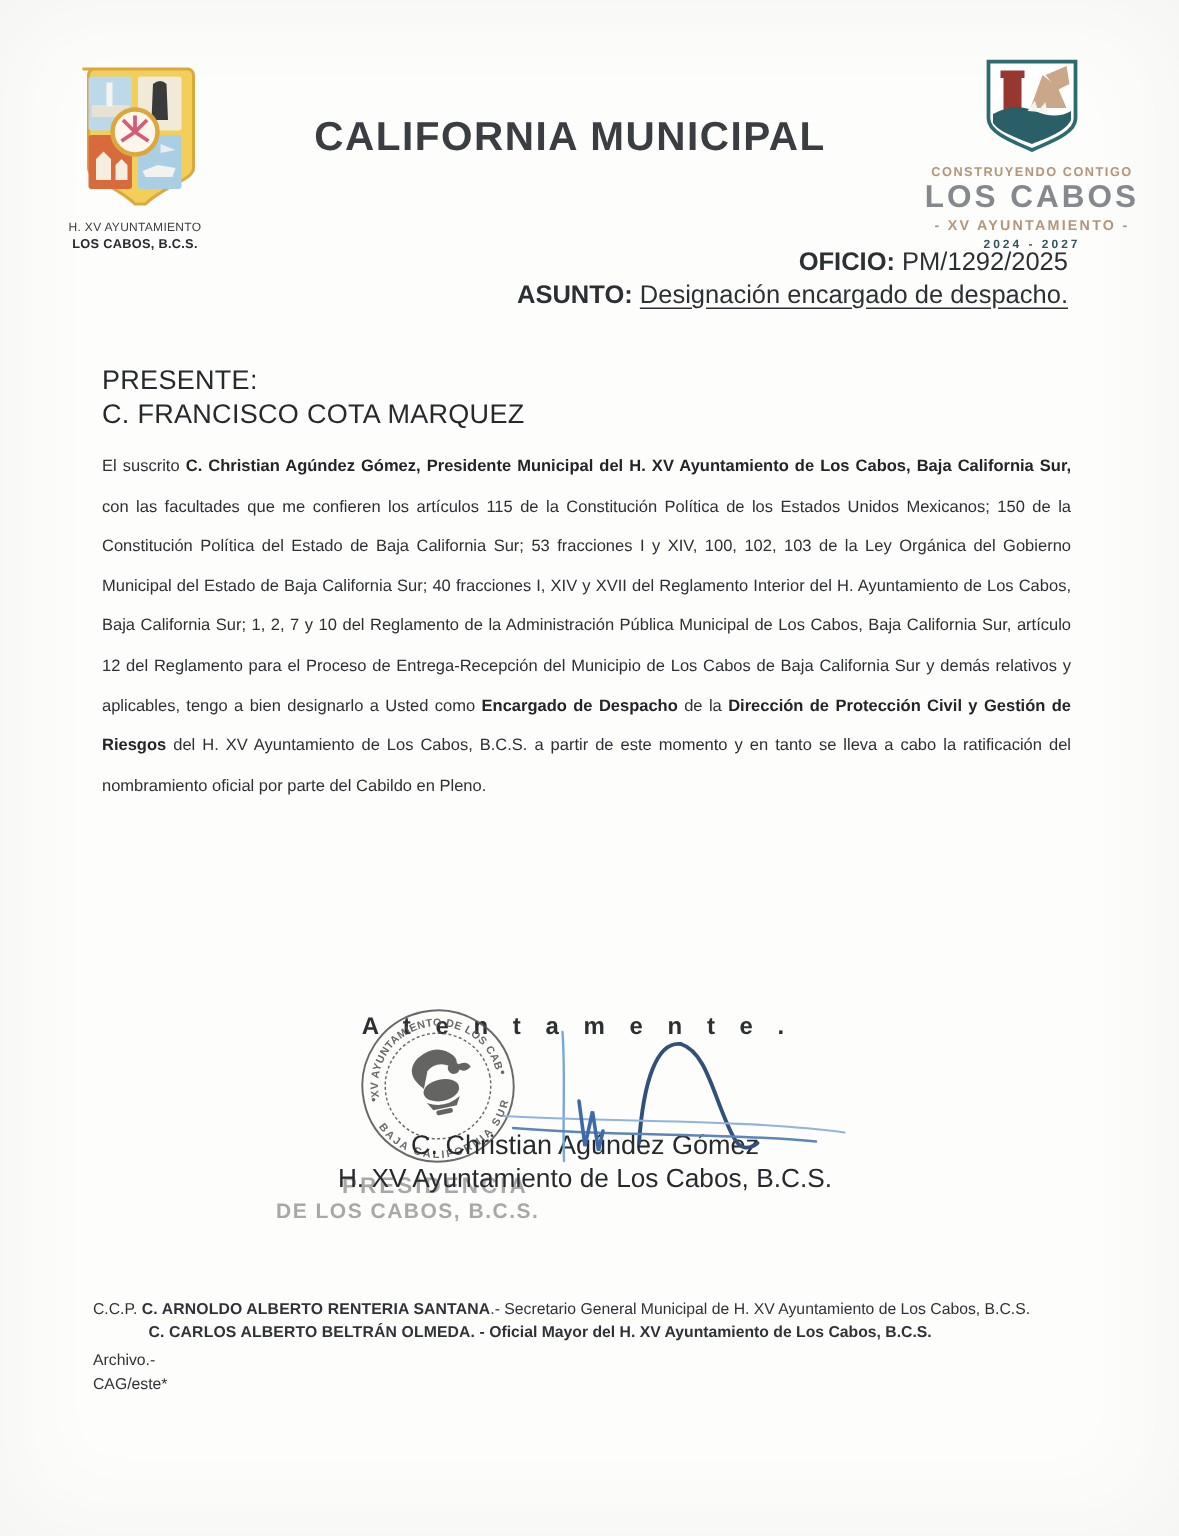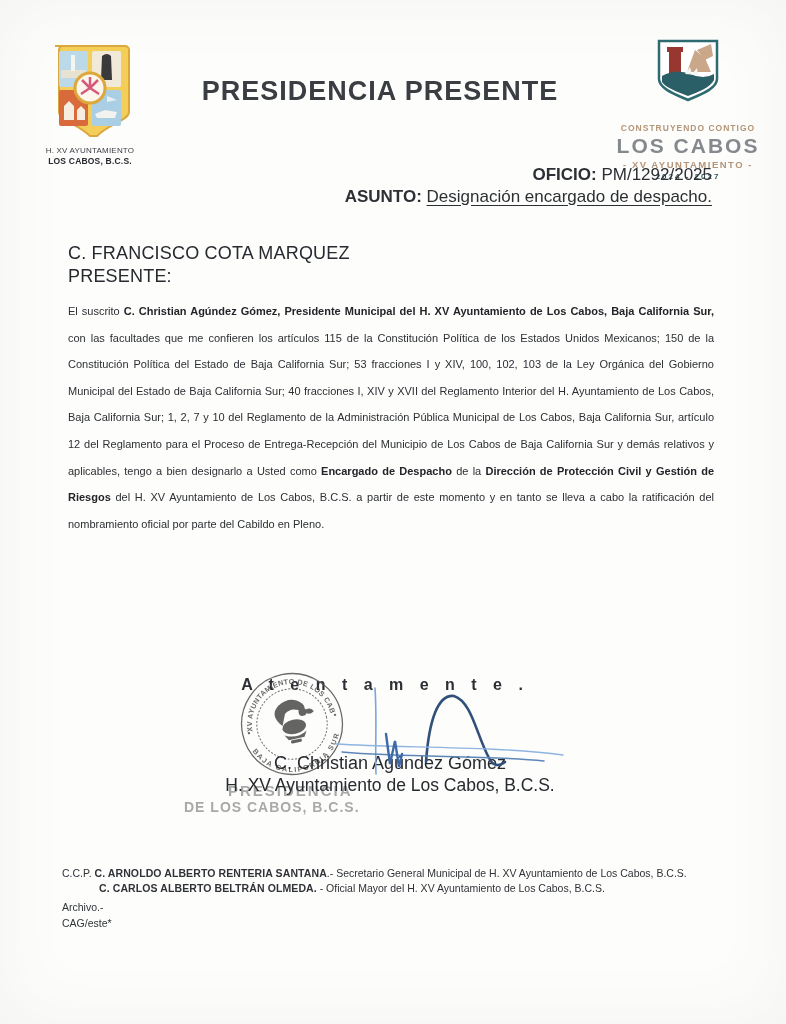--- a/index.html
+++ b/index.html
@@ -17,21 +17,21 @@
   
   .crest-wrap{position:absolute;left:40px;top:42px;width:100px;text-align:center;}
   .crest-caption{margin-top:4px;font-size:8px;line-height:1.25;color:#3a3d42;letter-spacing:.2px;}
   .crest-caption .l2{font-weight:bold;font-size:8.5px;color:#26292e;}
   .doc-title{
     position:absolute;left:185px;top:76px;width:390px;
     text-align:center;font-size:27px;font-weight:bold;
     letter-spacing:1px;color:#3a3d42;
   }
   .brand-wrap{position:absolute;left:608px;top:38px;width:160px;text-align:center;}
-  .brand-tagline{margin-top:17px;font-size:8.5px;font-weight:bold;letter-spacing:1px;color:#b39579;text-align:center;}
+  .brand-tagline{margin-top:2px;font-size:8.5px;font-weight:bold;letter-spacing:1px;color:#b39579;text-align:center;}
   .brand-name{font-size:21px;font-weight:bold;letter-spacing:2px;color:#85898e;margin-top:1px;}
   .brand-sub{font-size:9.5px;font-weight:bold;letter-spacing:1.5px;color:#b39579;margin-top:1px;}
   .brand-period{font-size:8px;font-weight:bold;letter-spacing:2px;color:#30555e;margin-top:2px;}
 
   
   .meta{position:absolute;right:74px;top:164px;text-align:right;font-size:17px;line-height:21.5px;color:#2c2f33;}
   .meta .label{font-weight:600;}
   .asunto-value{text-decoration:underline;text-underline-offset:3px;}
 
   
@@ -57,21 +57,21 @@
   .sig-block{
     position:absolute;left:170px;top:752px;width:440px;z-index:2;
     text-align:center;color:#26292e;
   }
   .sig-name{font-size:18px;line-height:22px;}
   .sig-title{font-size:17.5px;line-height:22px;}
 
   
   .footer{position:absolute;left:62px;top:866px;width:680px;font-size:10.5px;line-height:15px;color:#2f3237;}
   .ccp-line b{letter-spacing:.1px;}
-  .ccp-line.indent{padding-left:37px;}
+  .ccp-line.indent{padding-left:37px;font-weight:bold;}
   .archive{margin-top:4px;}
   .initials{margin-top:1px;}
 </style>
 </head>
 <body>
 
 <div class="page">
 
   <div class="crest-wrap">
     <svg width="86" height="96" viewBox="0 0 86 96">
@@ -90,21 +90,21 @@
       <g stroke="#d65a7a" stroke-width="2.5" fill="none">
         <path d="M43 46 l-8 -8 M43 46 l0 -11 M43 46 l8 -8 M43 46 l-9 6 M43 46 l9 6"></path>
       </g>
     </svg>
     <div class="crest-caption">
       <div class="l1">H. XV AYUNTAMIENTO</div>
       <div class="l2">LOS CABOS, B.C.S.</div>
     </div>
   </div>
 
-  <div class="doc-title">PRESIDENCIA PRESENTE</div>
+  <div class="doc-title">CALIFORNIA MUNICIPAL</div>
 
   <div class="brand-wrap">
     <svg width="86" height="64" viewBox="0 0 86 64">
       <path d="M14 3 h58 v38 c0 10 -18 16 -29 21 c-11 -5 -29 -11 -29 -21 z" fill="#ffffff" stroke="#2e6b70" stroke-width="2.5"></path>
       <rect x="24" y="12" width="12" height="24" fill="#97372f"></rect>
       <rect x="22" y="9" width="16" height="5" fill="#97372f"></rect>
       <path d="M42 34 l8 -22 10 8 6 14 z" fill="#c9a788"></path>
       <path d="M52 12 l14 -6 2 12 -8 4 z" fill="#c9a788"></path>
       <path d="M17 38 q14 -8 28 -2 q14 6 24 0 v6 c-4 8 -16 12 -26 16 c-10 -4 -22 -8 -26 -14 z" fill="#2a5f68"></path>
       <path d="M40 36 l5 -7 2 7 5 -6 1 7 z" fill="#f4f4f0"></path>
@@ -120,22 +120,22 @@
       <span class="label">OFICIO:</span>
       <span>PM/1292/2025</span>
     </div>
     <div>
       <span class="label">ASUNTO:</span>
       <span class="asunto-value">Designación encargado de despacho.</span>
     </div>
   </div>
 
   <div class="addressee">
+    <div>PRESENTE:</div>
     <div>C. FRANCISCO COTA MARQUEZ</div>
-    <div>PRESENTE:</div>
   </div>
 
   <div class="body-par" id="body-paragraph"><span>El suscrito </span><b>C. Christian Agúndez Gómez, Presidente Municipal del H. XV Ayuntamiento de Los Cabos, Baja California Sur,</b><span> con las facultades que me confieren los artículos 115 de la Constitución Política de los Estados Unidos Mexicanos; 150 de la Constitución Política del Estado de Baja California Sur; 53 fracciones I y XIV, 100, 102, 103  de la Ley Orgánica del Gobierno Municipal del Estado de Baja California Sur; 40 fracciones I, XIV y XVII del Reglamento Interior del H. Ayuntamiento de Los Cabos, Baja California Sur; 1, 2, 7 y 10 del Reglamento de la Administración Pública Municipal de Los Cabos, Baja California Sur, artículo 12 del Reglamento para el Proceso de Entrega-Recepción del Municipio de Los Cabos de Baja California Sur y demás relativos y aplicables, tengo a bien designarlo a Usted como </span><b>Encargado de Despacho</b><span> de la </span><b>Dirección de Protección Civil y Gestión de Riesgos</b><span> del H. XV Ayuntamiento de Los Cabos, B.C.S. a partir de este momento y en tanto se lleva a cabo la ratificación del nombramiento oficial por parte del Cabildo en Pleno.</span></div>
 
   <div class="atentamente">A t e n t a m e n t e .</div>
 
   <svg class="seal" viewBox="0 0 140 140">
     <g transform="rotate(-12 70 70)" fill="none" stroke="#555" stroke-width="1.6">
       <circle cx="70" cy="70" r="63"></circle>
       <circle cx="70" cy="70" r="44" stroke-dasharray="2.5,2" stroke-width="1.2"></circle>

